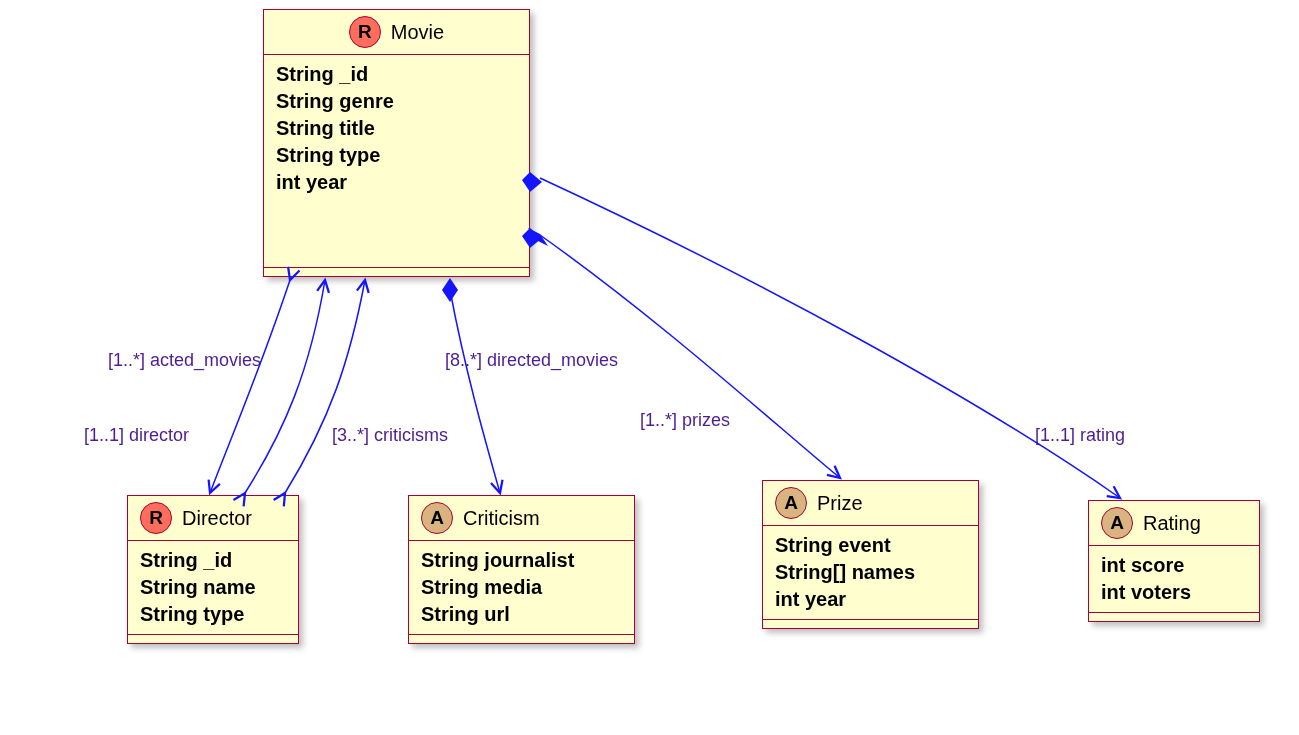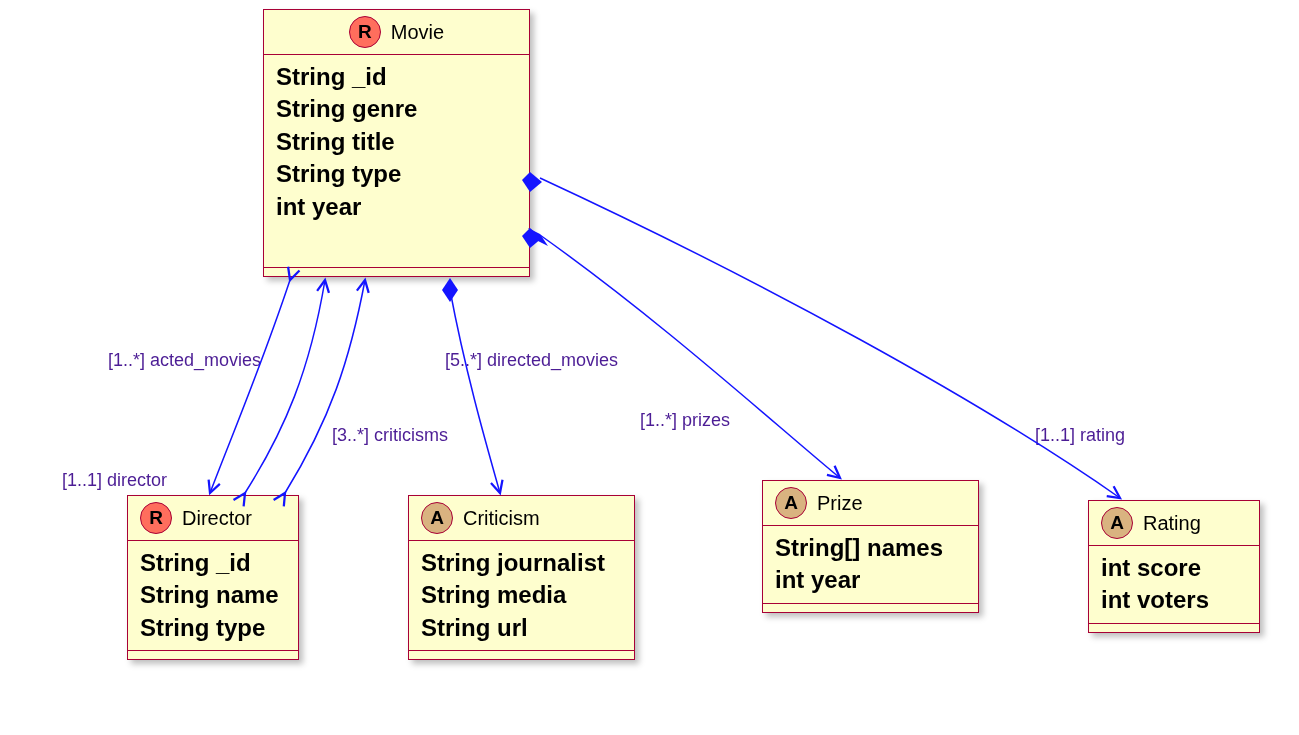--- a/index.html
+++ b/index.html
@@ -37,21 +37,21 @@
   }
   .stereotype-R { background: #FF6E5D; color: #000; }
   .stereotype-A { background: #D9B380; color: #000; }
   .class-name {
     font-size: 20px;
     text-align: right;
   }
   .class-attrs {
     padding: 6px 12px;
     font-weight: bold;
-    font-size: 24px;
+    font-size: 20px;
     line-height: 1.35;
     border-bottom: 1.5px solid #A80036;
   }
   .class-ops {
     height: 8px;
   }
   .edge-label {
     position: absolute;
     font-size: 18px;
     color: #4c1d95;
@@ -108,41 +108,42 @@
   </div>
   <div class="class-ops"></div>
 </div>
 
 <div class="class-box" style="left:762px; top:480px; width:215px;">
   <div class="class-header">
     <span class="stereotype stereotype-A">A</span>
     <span class="class-name">Prize</span>
   </div>
   <div class="class-attrs">
+    <div>String event</div>
     <div>String[] names</div>
     <div>int year</div>
   </div>
   <div class="class-ops"></div>
 </div>
 
 <div class="class-box" style="left:1088px; top:500px; width:170px;">
   <div class="class-header">
     <span class="stereotype stereotype-A">A</span>
     <span class="class-name">Rating</span>
   </div>
   <div class="class-attrs">
     <div>int score</div>
     <div>int voters</div>
   </div>
   <div class="class-ops"></div>
 </div>
 
 <div class="edge-label" style="left:108px; top:350px;">[1..*] acted_movies</div>
-<div class="edge-label" style="left:445px; top:350px;">[5..*] directed_movies</div>
-<div class="edge-label" style="left:62px; top:425px;margin-top:45px;">[1..1] director</div>
+<div class="edge-label" style="left:445px; top:350px;">[8..*] directed_movies</div>
+<div class="edge-label" style="left:84px; top:425px;">[1..1] director</div>
 <div class="edge-label" style="left:332px; top:425px;">[3..*] criticisms</div>
 <div class="edge-label" style="left:640px; top:410px;">[1..*] prizes</div>
 <div class="edge-label" style="left:1035px; top:425px;">[1..1] rating</div>
 
 <svg class="edges">
   <defs>
     <marker id="arrow" markerWidth="12" markerHeight="12" refX="10" refY="6" orient="auto">
       <path d="M2,2 L10,6 L2,10" fill="none" stroke="#1414FF" stroke-width="1.5"></path>
     </marker>
   </defs>

